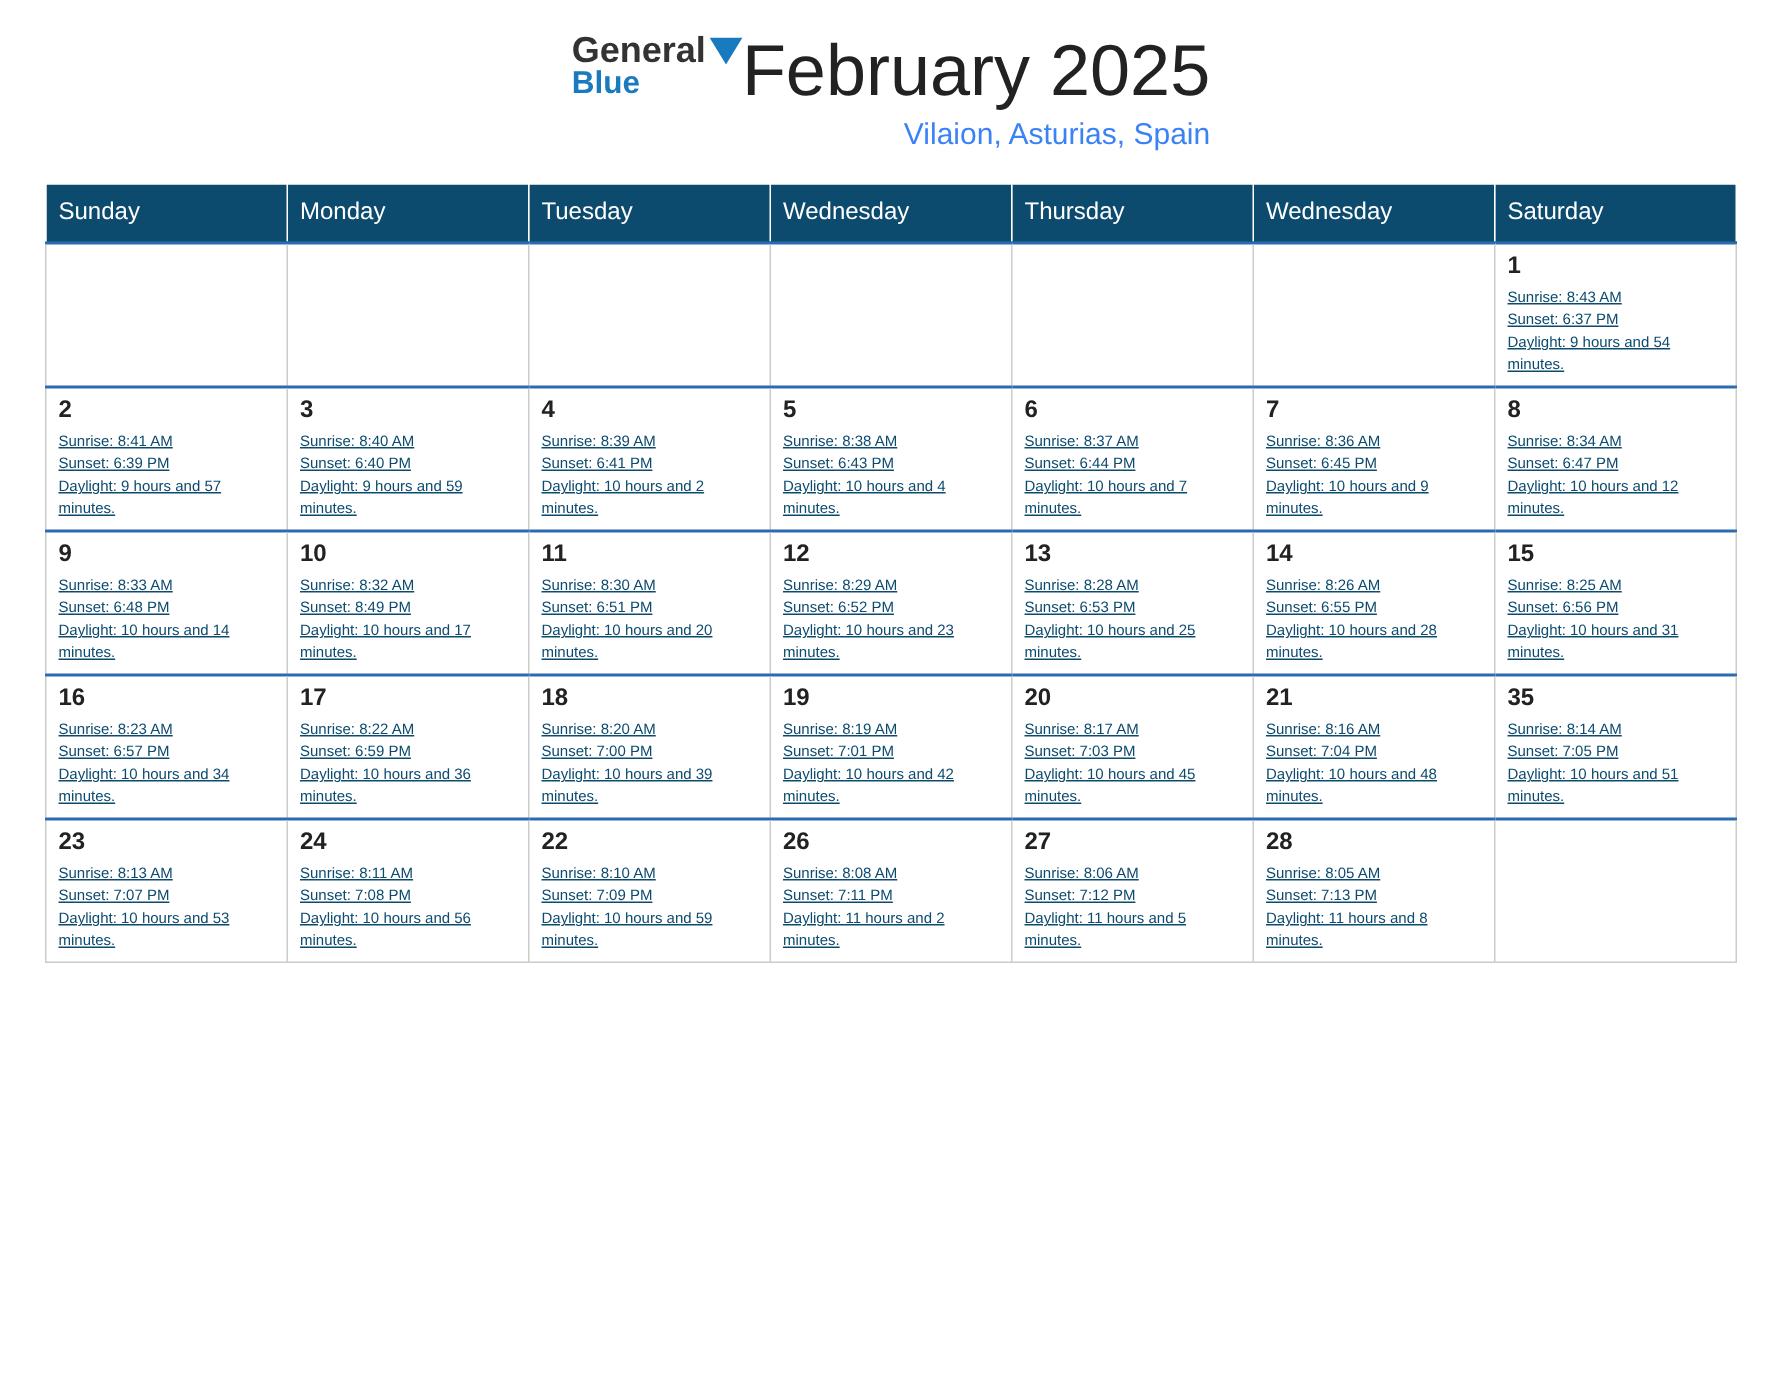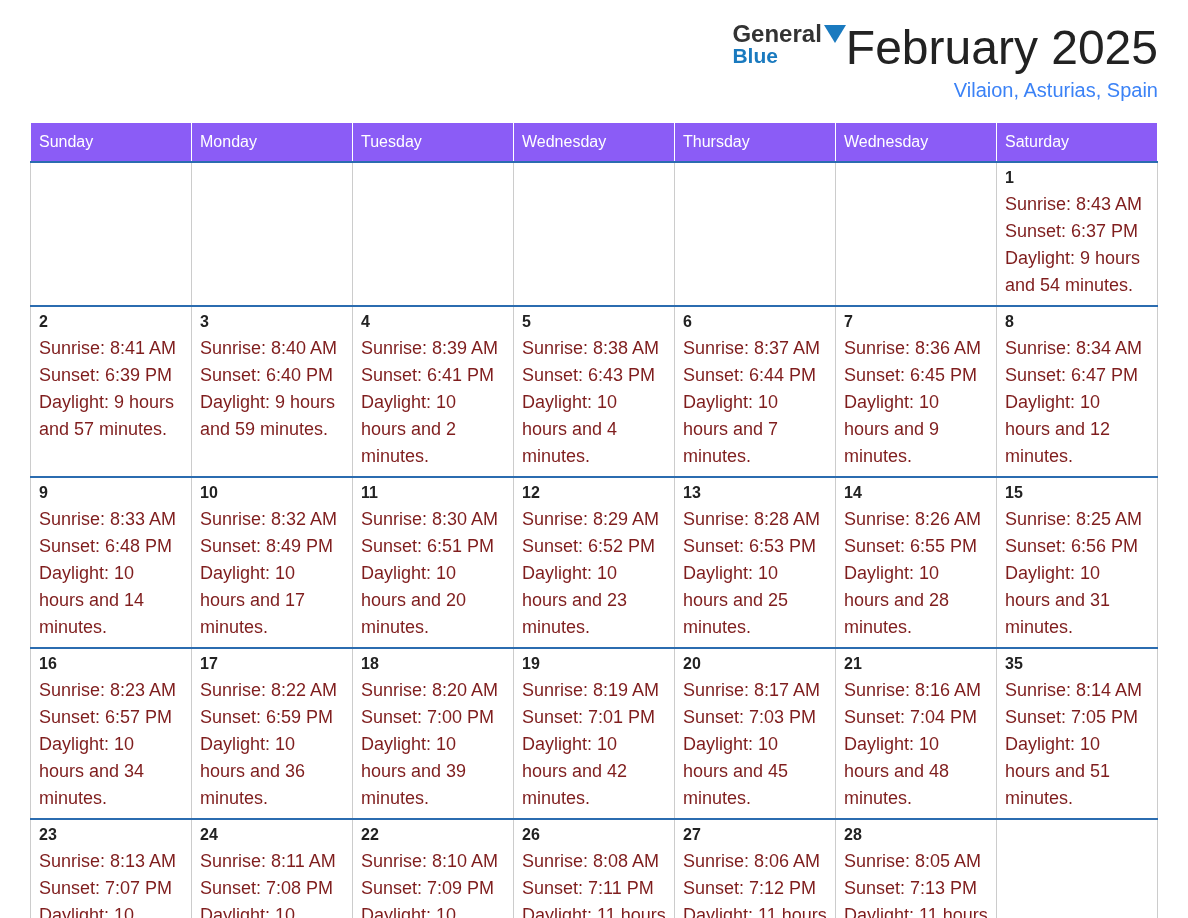--- a/index.html
+++ b/index.html
@@ -5,21 +5,21 @@
     * { box-sizing: border-box; margin: 0; padding: 0; }
     body {
       font-family: Arial, sans-serif;
       background: #fff;
       padding: 20px 30px;
       width: 1188px;
       min-height: 918px;
     }
     .header {
       display: flex;
-      justify-content: flex-end;
+      justify-content: center;
       align-items: flex-start;
       margin-bottom: 20px;
     }
     .logo {
       display: flex;
       flex-direction: column;
       align-items: flex-start;
     }
     .logo-line1 {
       display: flex;
@@ -45,21 +45,21 @@
     .location {
       font-size: 20px;
       color: #3b82f6;
       margin-top: 4px;
     }
     .calendar {
       width: 100%;
       border-collapse: collapse;
     }
     .calendar th {
-      background-color: #8b5cf6;
+      background-color: #0c4a6e;
       color: #fff;
       padding: 10px 8px;
       text-align: left;
       font-size: 16px;
       font-weight: normal;
       border: 1px solid #fff;
     }
     .calendar td {
       vertical-align: top;
       padding: 6px 8px;
@@ -74,23 +74,24 @@
       border-top: 2px solid #2b6cb0;
     }
     .day-number {
       font-size: 16px;
       font-weight: bold;
       color: #222;
       display: block;
       margin-bottom: 4px;
     }
     .day-info {
-      font-size: 18px;
-      color: #7f1d1d;
+      font-size: 10px;
+      color: #0c4a6e;
       line-height: 1.5;
+      text-decoration: underline;
     }
     .empty-cell {
       background: #f9f9f9;
     }
   </style>
 </head>
 <body>
 
 <div class="header">
   <div class="logo">

